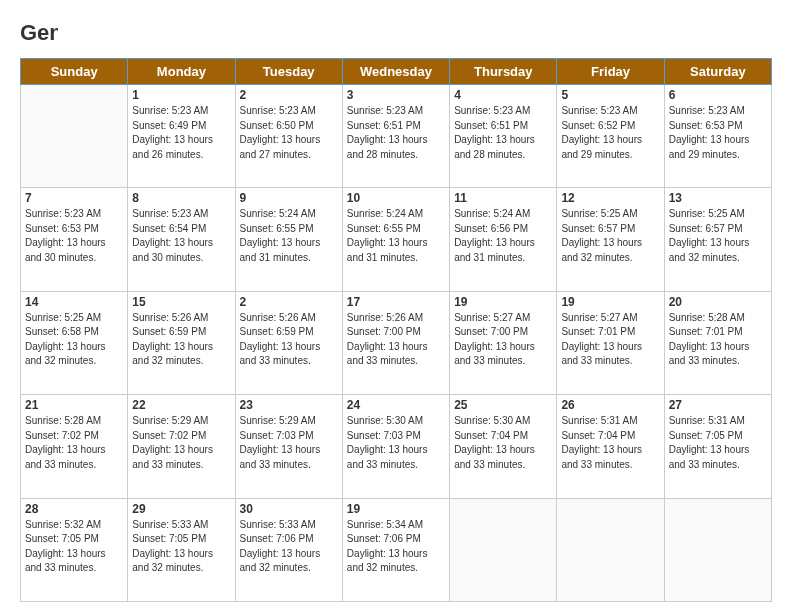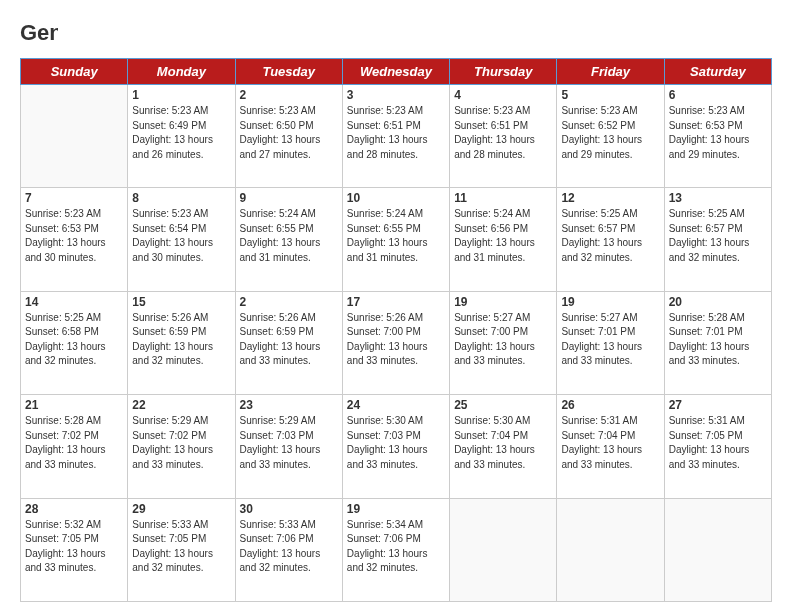--- a/index.html
+++ b/index.html
@@ -47,28 +47,27 @@
       color: #555;
     }
     .calendar {
       flex: 1;
       border: 1px solid #ccc;
       border-collapse: collapse;
       width: 100%;
       table-layout: fixed;
     }
     .calendar th {
-      background: #b91c1c;
+      background: #a16207;
       color: #fff;
       font-size: 13px;
       font-weight: bold;
       padding: 5px 12px;
       text-align: center;
       border: 1px solid #5a9ad4;
-      font-style: italic;
     }
     .calendar td {
       border: 1px solid #ccc;
       vertical-align: top;
       padding: 3px 4px;
       font-size: 10.5px;
       color: #333;
       height: 80px;
     }
     .calendar td.empty {

